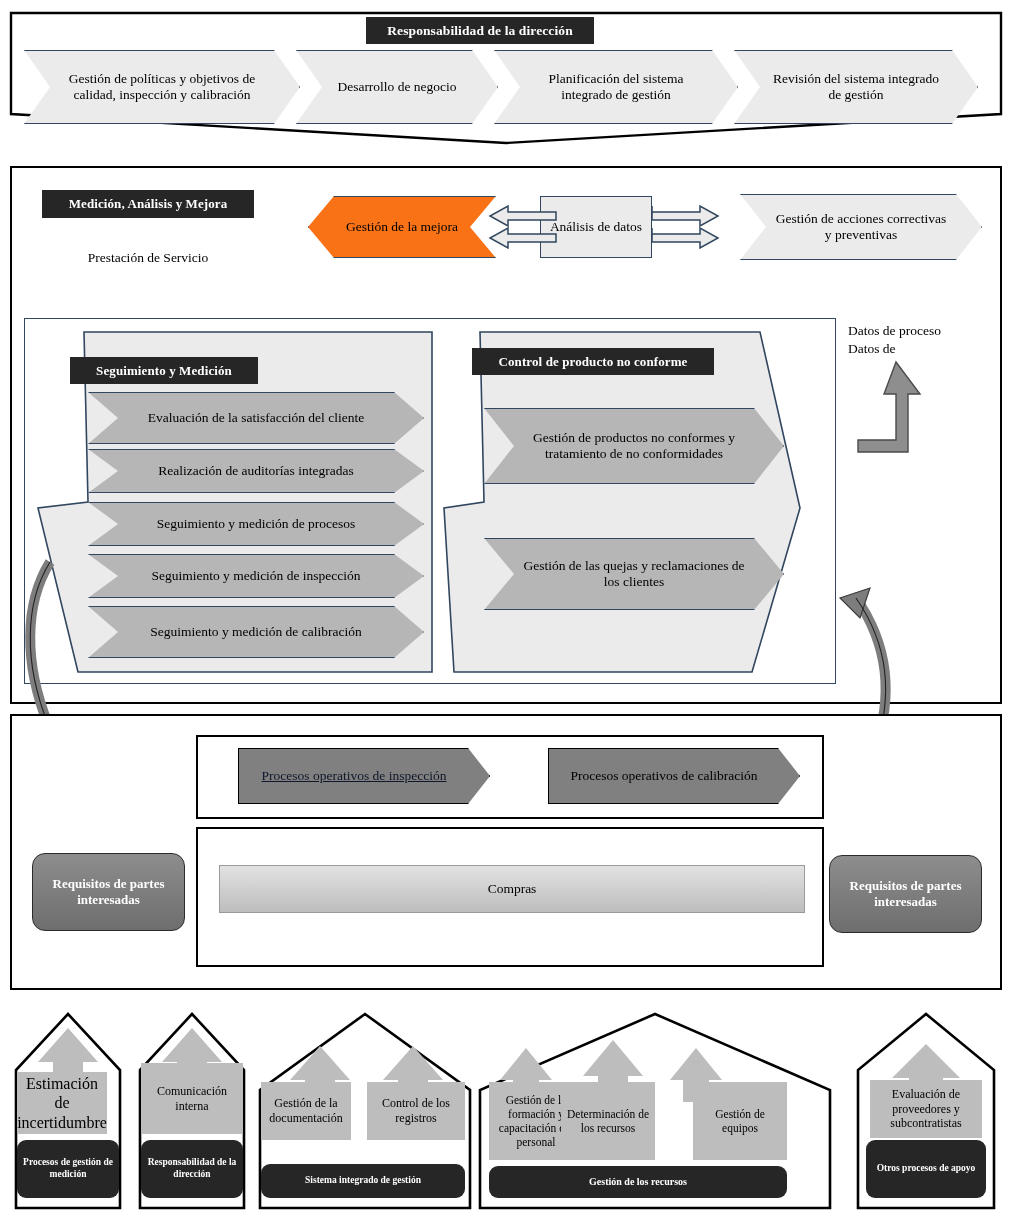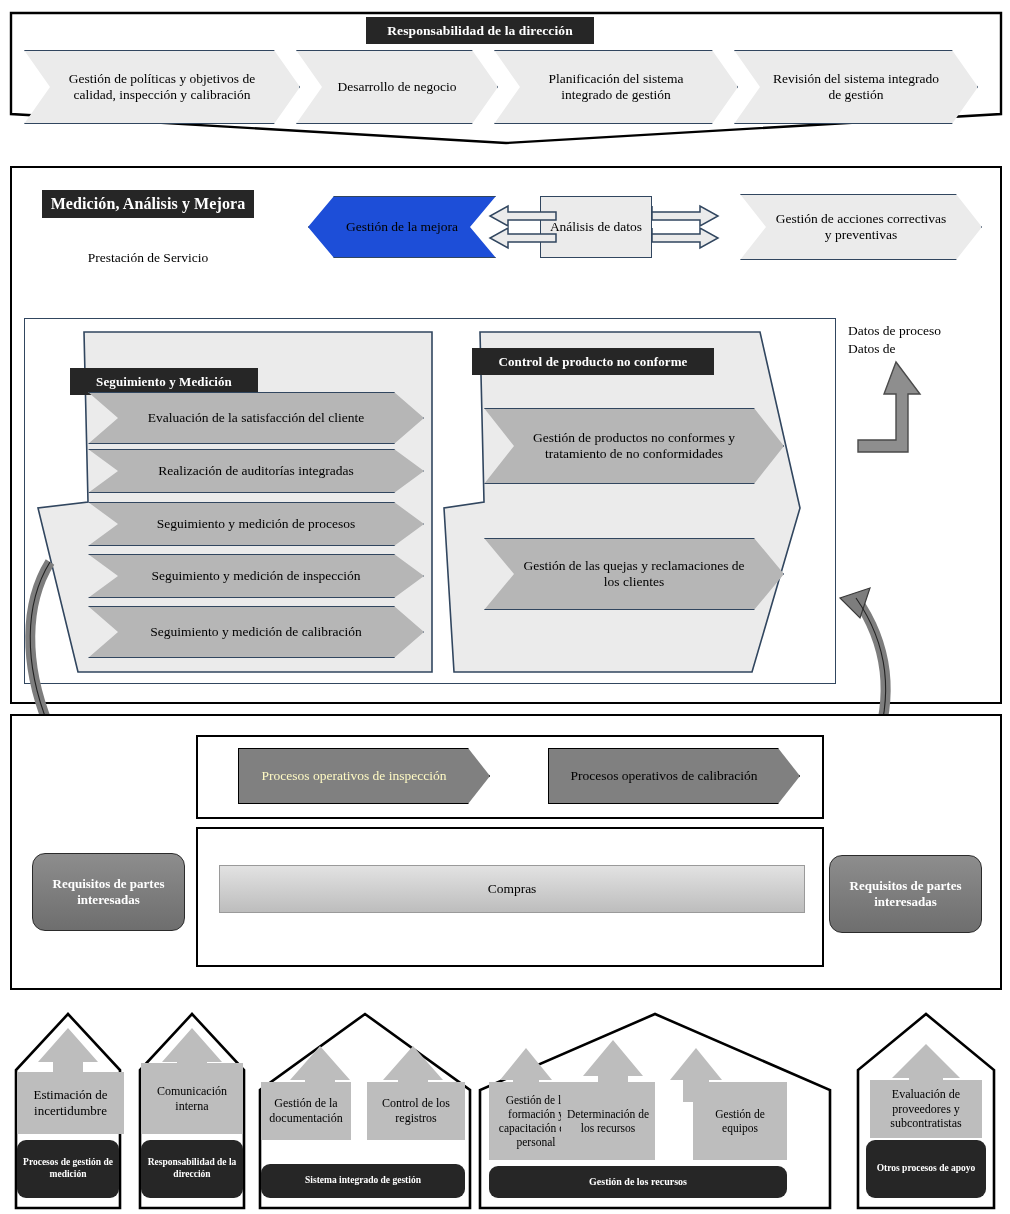--- a/index.html
+++ b/index.html
@@ -23,21 +23,21 @@
   
   .frame{border:2.2px solid #000;background:#fff;}
 
   
   .chev-lite{
      background:#ebebeb;border:1.6px solid #31465f;
      clip-path:polygon(0 0, calc(100% - 26px) 0, 100% 50%, calc(100% - 26px) 100%, 0 100%, 26px 50%);
   }
   
   .chev-left{
-     background:#1d4ed8;border:1.6px solid #31465f;
+     background:#f97316;border:1.6px solid #31465f;
      clip-path:polygon(26px 0, 100% 0, calc(100% - 26px) 50%, 100% 100%, 26px 100%, 0 50%);
   }
   
   .chev-grey{
      background:#b6b6b6;border:1.6px solid #31465f;
      clip-path:polygon(0 0, calc(100% - 30px) 0, 100% 50%, calc(100% - 30px) 100%, 0 100%, 30px 50%);
   }
   
   .chev-dark{
      background:#808080;border:1.4px solid #000;
@@ -81,21 +81,21 @@
   </div>
   <div class="abs chev-lite ctr plain" style="left:494px;top:50px;width:244px;height:74px;">
     <span class="lbl">Planificación del sistema integrado de gestión</span>
   </div>
   <div class="abs chev-lite ctr plain" style="left:734px;top:50px;width:244px;height:74px;">
     <span class="lbl">Revisión del sistema integrado de gestión</span>
   </div>
 
   <div class="abs frame" style="left:10px;top:166px;width:992px;height:538px;"></div>
 
-  <div class="abs tag" style="left:42px;top:190px;width:212px;height:28px;font-size:16px;">
+  <div class="abs tag" style="left:42px;top:190px;width:212px;height:28px;font-size:13px;">
     <span>Medición, Análisis y Mejora</span>
   </div>
 
   <div class="abs plain" style="left:42px;top:250px;width:212px;text-align:center;">
     <span>Prestación de Servicio</span>
   </div>
 
   <div class="abs chev-left ctr plain" style="left:308px;top:196px;width:188px;height:62px;">
     <span class="lbl">Gestión de la mejora</span>
   </div>
@@ -116,21 +116,21 @@
 
     <polygon points="64,40 64,34 46,44 64,54 64,48 112,48 112,40" transform="translate(-32,-6)" fill="#ebebeb" stroke="#31465f" stroke-width="1.5"></polygon>
     <polygon points="176,34 176,40 224,40 224,34 242,44 224,54 224,48 176,48" transform="translate(0,-6)" fill="#ebebeb" stroke="#31465f" stroke-width="1.5"></polygon>
   </svg>
 
   <div class="abs" style="left:24px;top:318px;width:812px;height:366px;background:#ffffff;border:1.6px solid #31465f;"></div>
 
   <svg class="abs" style="left:34px;top:330px;width:400px;height:344px;">
     <polygon points="50,2 398,2 398,342 44,342 4,178 54,172" fill="#ebebeb" stroke="#31465f" stroke-width="1.6"></polygon>
   </svg>
-  <div class="abs tag" style="left:70px;top:368px;width:188px;height:27px;font-size:13px;">
+  <div class="abs tag" style="left:70px;top:357px;width:188px;height:27px;font-size:13px;">
     <span>Seguimiento y Medición</span>
   </div>
 
   <div class="abs chev-grey ctr plain" style="left:88px;top:392px;width:336px;height:52px;">
     <span class="lbl">Evaluación de la satisfacción del cliente</span>
   </div>
   <div class="abs chev-grey ctr plain" style="left:88px;top:449px;width:336px;height:44px;">
     <span class="lbl">Realización de auditorías integradas</span>
   </div>
   <div class="abs chev-grey ctr plain" style="left:88px;top:502px;width:336px;height:44px;">
@@ -174,21 +174,21 @@
   <svg class="abs" style="left:832px;top:560px;width:80px;height:200px;">
     <path d="M24,38 C56,84 62,136 42,192" fill="none" stroke="#7d7d7d" stroke-width="10" stroke-linecap="butt"></path>
     <polygon points="38,28 8,38 28,58" fill="#7d7d7d" stroke="#3a3a3a" stroke-width="1.2"></polygon>
     <path d="M24,38 C56,84 62,136 42,192" fill="none" stroke="#222" stroke-width="1.1"></path>
   </svg>
 
   <div class="abs frame" style="left:10px;top:714px;width:992px;height:276px;"></div>
 
   <div class="abs" style="left:196px;top:735px;width:628px;height:84px;background:#fff;border:2.2px solid #000;"></div>
 
-  <div class="abs chev-dark ctr plain" style="left:238px;top:748px;width:252px;height:56px;color:#fef9c3;">
+  <div class="abs chev-dark ctr plain" style="left:238px;top:748px;width:252px;height:56px;color:#0f172a;text-decoration:underline;">
     <span class="lbl" style="padding:0 26px 0 6px;">Procesos operativos de inspección</span>
   </div>
   <div class="abs chev-dark ctr plain" style="left:548px;top:748px;width:252px;height:56px;color:#000;">
     <span class="lbl" style="padding:0 26px 0 6px;">Procesos operativos de calibración</span>
   </div>
 
   <div class="abs" style="left:196px;top:827px;width:628px;height:140px;background:#fff;border:2.2px solid #000;"></div>
   <div class="abs compras ctr" style="left:219px;top:865px;width:586px;height:48px;">
     <span>Compras</span>
   </div>
@@ -199,21 +199,21 @@
   <div class="abs req ctr" style="left:829px;top:855px;width:153px;height:78px;">
     <span style="padding:0 8px;">Requisitos de partes interesadas</span>
   </div>
 
   <svg class="abs" style="left:14px;top:1010px;width:108px;height:200px;">
     <polygon points="2,198 2,60 54,4 106,60 106,198" fill="#fff" stroke="#000" stroke-width="2.6"></polygon>
   </svg>
   <svg class="abs" style="left:14px;top:1010px;width:108px;height:200px;">
     <polygon points="54,18 84,52 69,52 69,72 39,72 39,52 24,52" fill="#bdbdbd"></polygon>
   </svg>
-  <div class="abs house-body ctr" style="left:17px;top:1072px;width:107px;height:62px;font-size:13px;">
+  <div class="abs house-body ctr" style="left:17px;top:1072px;width:90px;height:62px;font-size:16px;">
     <span style="padding:0 6px;">Estimación de incertidumbre</span>
   </div>
   <div class="abs house-tag ctr" style="left:17px;top:1140px;width:102px;height:58px;font-size:9.5px;">
     <span style="padding:0 6px;">Procesos de gestión de medición</span>
   </div>
 
   <svg class="abs" style="left:138px;top:1010px;width:108px;height:200px;">
     <polygon points="2,198 2,60 54,4 106,60 106,198" fill="#fff" stroke="#000" stroke-width="2.6"></polygon>
   </svg>
   <svg class="abs" style="left:138px;top:1010px;width:108px;height:200px;">

